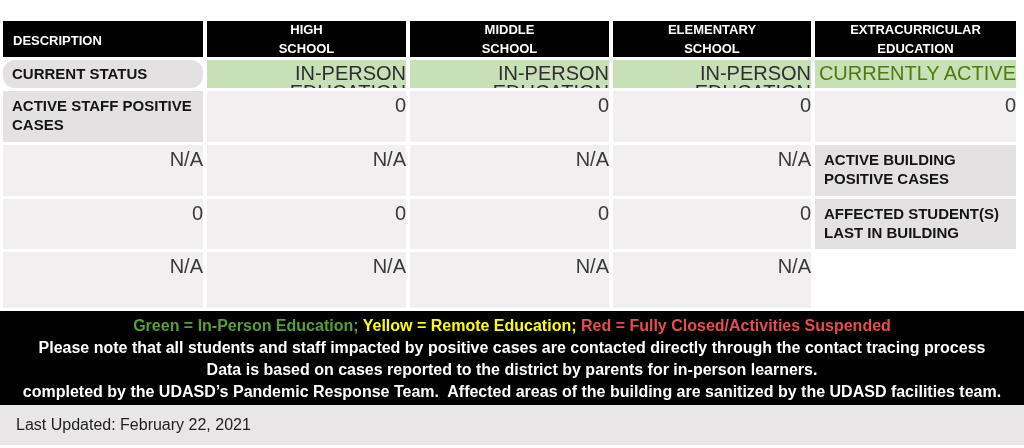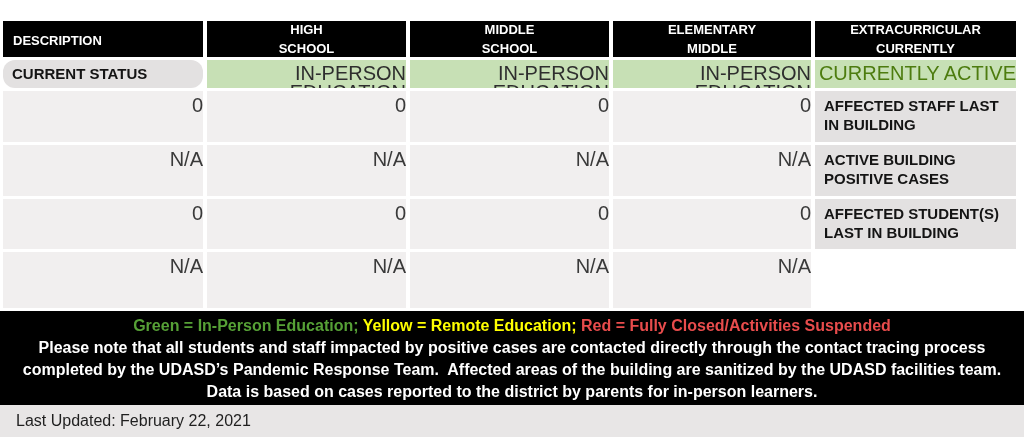--- a/index.html
+++ b/index.html
@@ -64,21 +64,21 @@
     font-size: 16px;
     line-height: 22px;
     text-align: center;
     padding-top: 4px;
   }
   .legend-line span { font-weight: bold; }
   .note { white-space: pre-wrap; }
 
   
   .bottom-bar {
-    height: 32px;
+    height: 40px;
     background: #e8e6e6;
     color: #1f1f1f;
     font-size: 16px;
     display: flex;
     align-items: center;
     padding-left: 16px;
   }
 </style>
 </head>
 <body>
@@ -86,37 +86,37 @@
 <div class="page">
 
   <div class="status-table">
 
     <div class="cell hdr hdr-desc">DESCRIPTION</div>
     <div class="cell hdr">HIGH
 SCHOOL</div>
     <div class="cell hdr">MIDDLE
 SCHOOL</div>
     <div class="cell hdr">ELEMENTARY
-MIDDLE</div>
+SCHOOL</div>
     <div class="cell hdr">EXTRACURRICULAR
-CURRENTLY</div>
+EDUCATION</div>
 
     <div class="cell lbl status-row" style="padding-top:4px;border-radius:12px;">CURRENT STATUS</div>
     <div class="cell val green status-row" style="background:#c7e0b5;color:#2e2e2e;padding-top:4px;">IN-PERSON EDUCATION</div>
     <div class="cell val green status-row" style="background:#c7e0b5;color:#2e2e2e;padding-top:4px;">IN-PERSON EDUCATION</div>
     <div class="cell val green status-row" style="background:#c7e0b5;color:#2e2e2e;padding-top:4px;">IN-PERSON EDUCATION</div>
     <div class="cell val green status-row" style="background:#c7e0b5;color:#4d7c0f;padding-top:4px;">CURRENTLY ACTIVE</div>
 
+    <div class="cell lbl">ACTIVE STAFF POSITIVE
+CASES</div>
     <div class="cell val">0</div>
     <div class="cell val">0</div>
     <div class="cell val">0</div>
     <div class="cell val">0</div>
 
-    <div class="cell lbl">AFFECTED STAFF LAST
-IN BUILDING</div>
     <div class="cell val">N/A</div>
     <div class="cell val">N/A</div>
     <div class="cell val">N/A</div>
     <div class="cell val">N/A</div>
 
     <div class="cell lbl">ACTIVE BUILDING
 POSITIVE CASES</div>
     <div class="cell val">0</div>
     <div class="cell val">0</div>
     <div class="cell val">0</div>
@@ -130,21 +130,21 @@
     <div class="cell val">N/A</div>
   </div>
 
   <div class="band">
     <div class="legend-line">
       <span style="color: rgb(86, 160, 54);">Green = In-Person Education;</span>
       <span style="color: rgb(255, 255, 0);">Yellow = Remote Education;</span>
       <span style="color: rgb(232, 76, 76);">Red = Fully Closed/Activities Suspended</span>
     </div>
     <div class="note">Please note that all students and staff impacted by positive cases are contacted directly through the contact tracing process</div>
+    <div class="note">Data is based on cases reported to the district by parents for in-person learners.</div>
     <div class="note">completed by the UDASD’s Pandemic Response Team.  Affected areas of the building are sanitized by the UDASD facilities team.</div>
-    <div class="note">Data is based on cases reported to the district by parents for in-person learners.</div>
   </div>
 
   <div class="bottom-bar">
     <span>Last Updated: February 22, 2021</span>
   </div>
 
 </div>
 
 </body></html>

